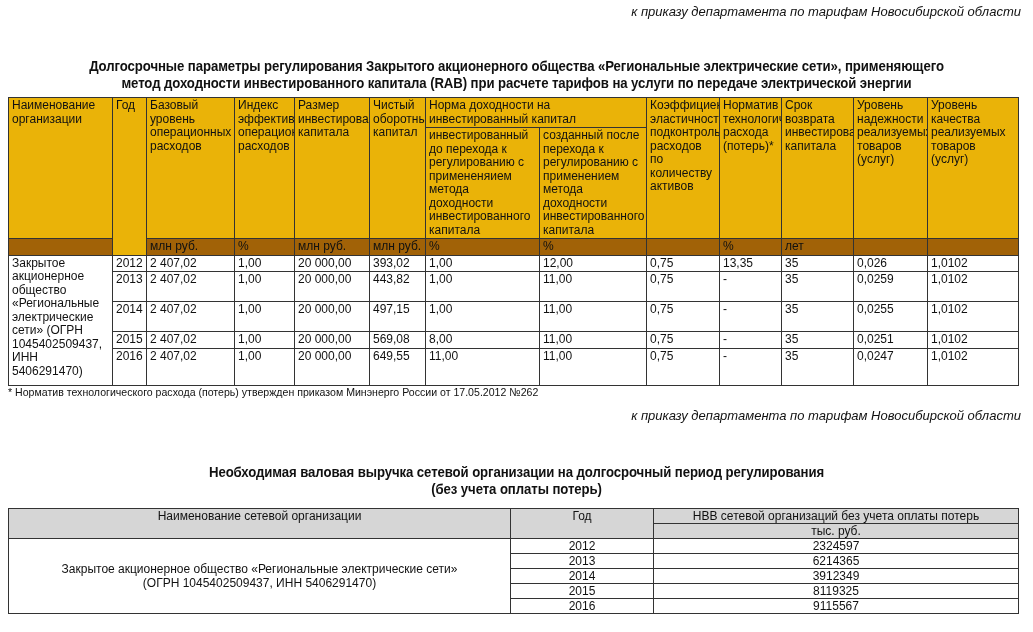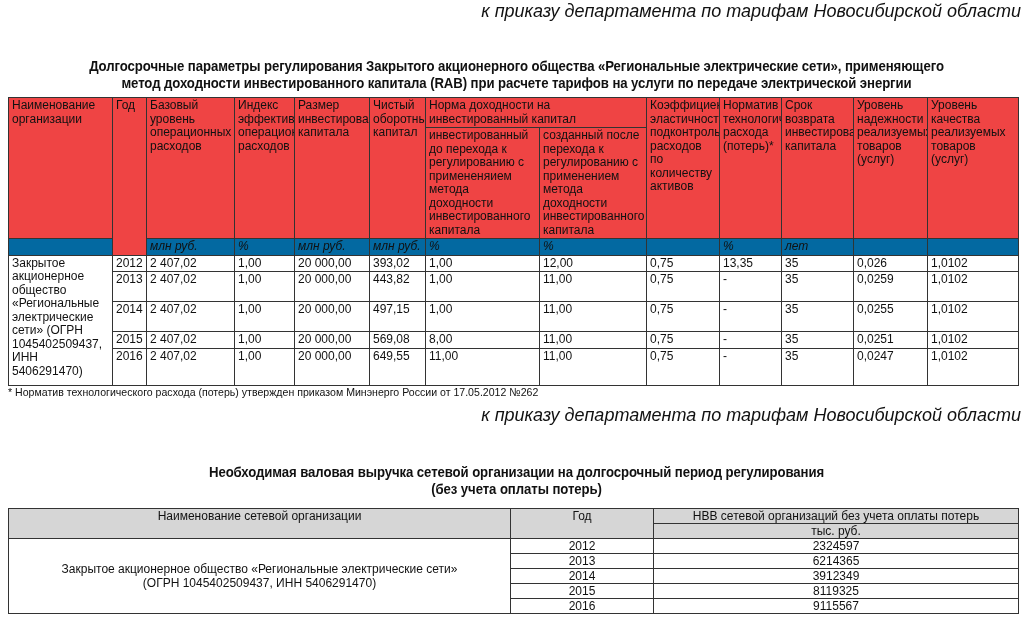--- a/index.html
+++ b/index.html
@@ -1,25 +1,25 @@
 <!DOCTYPE html>
 <html><head>
 <meta charset="utf-8">
 <style>
   html, body { margin: 0; padding: 0; background: #ffffff; }
   body { width: 1033px; height: 632px; overflow: hidden; position: relative; font-family: "Liberation Sans", sans-serif; color: #111; }
   .appx { position: absolute; right: 12px; text-align: right; font-family: "Liberation Sans", sans-serif; font-style: italic; line-height: 15px; }
   .appx .ttl { font-weight: bold; font-size: 15px; letter-spacing: 0.2px; }
-  .appx .sub { font-size: 18px; }
+  .appx .sub { font-size: 13px; }
   .doc-title { position: absolute; left: 0; width: 1033px; text-align: center; font-weight: bold; font-size: 14.2px; line-height: 17px; letter-spacing: -0.1px; transform: scaleX(0.93); transform-origin: center; }
   table { border-collapse: collapse; position: absolute; table-layout: fixed; font-family: "Liberation Sans", sans-serif; }
   #t1 { left: 8px; top: 97px; width: 1010px; font-size: 12px; line-height: 13.5px; }
   #t1 td, #t1 th { border: 1.5px solid #333; padding: 1px 3px; vertical-align: top; text-align: left; font-weight: normal; overflow: hidden; }
-  #t1 thead th { background: #ef4444; }
-  #t1 thead tr.units th { background: #0369a1; font-style: italic; }
+  #t1 thead th { background: #eab308; }
+  #t1 thead tr.units th { background: #a16207; }
   #t1 tbody td { background: #fff; }
   #t1 tbody td.num { font-size: 12px; }
   .footnote { position: absolute; left: 8px; top: 386px; font-size: 11.5px; transform: scaleX(0.92); transform-origin: left; }
   #t2 { left: 8px; top: 508px; width: 1010px; font-size: 12px; line-height: 14px; }
   #t2 td, #t2 th { border: 1.5px solid #333; padding: 0 15px; text-align: center; font-weight: normal; }
   #t2 thead th { background: #d6d6d6; }
   #t2 tbody td { background: #fff; height: 14px; }
 </style>
 </head>
 <body>

